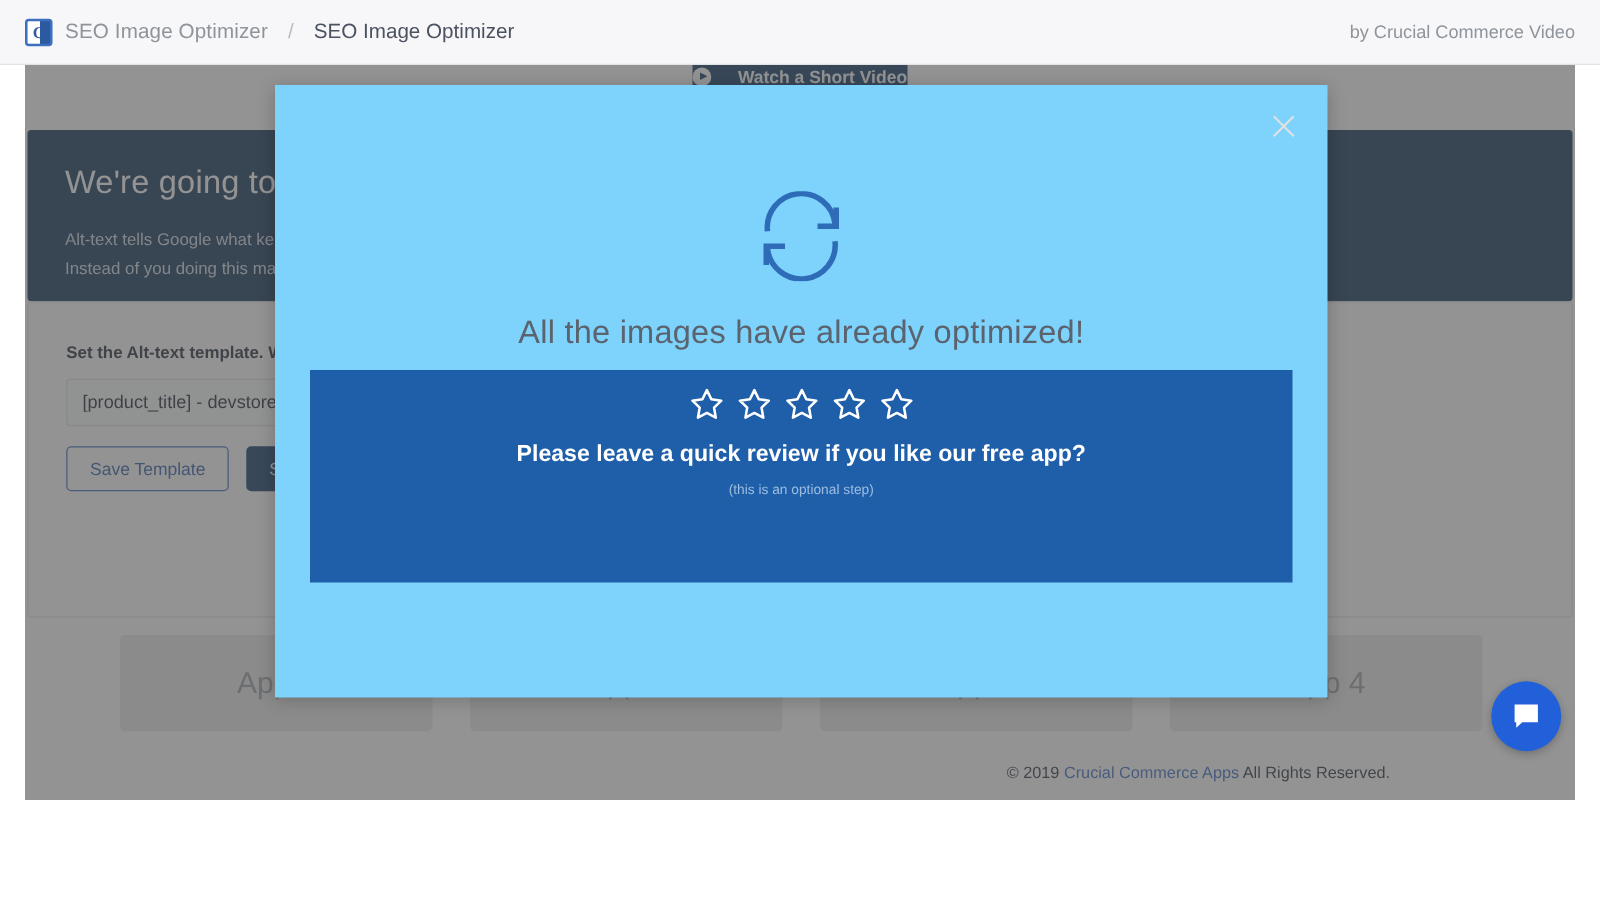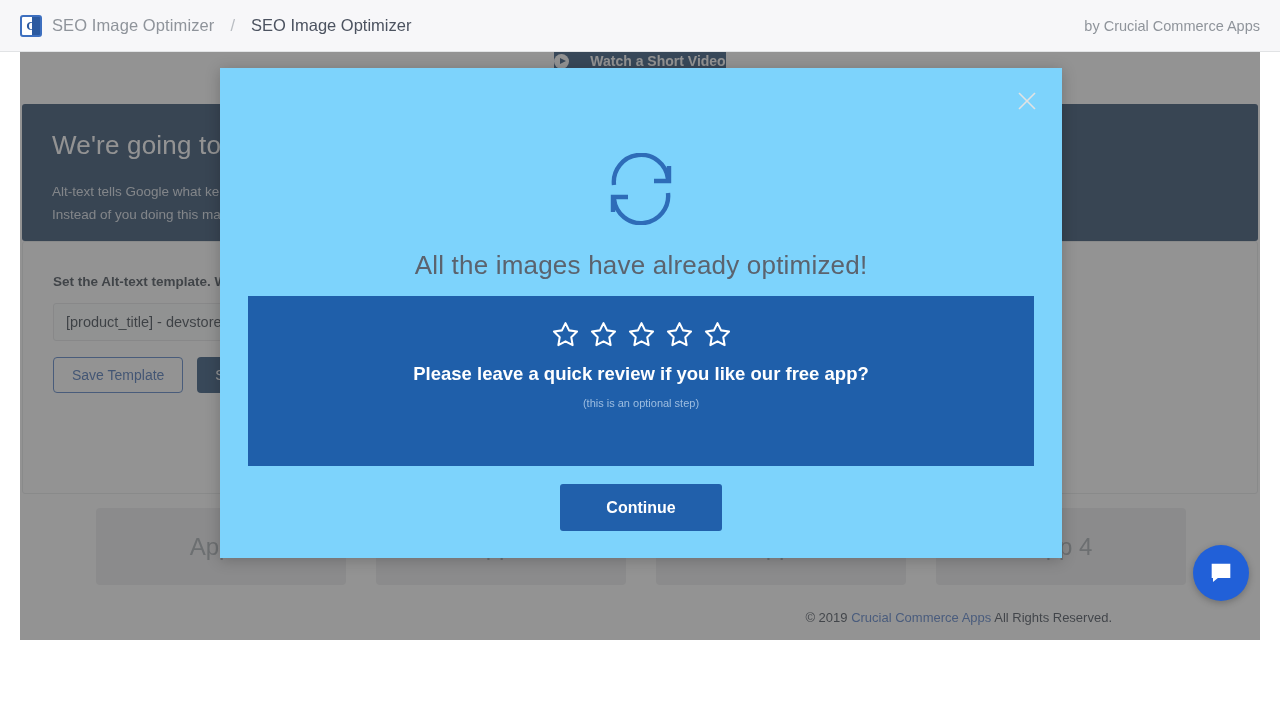--- a/index.html
+++ b/index.html
@@ -285,21 +285,21 @@
     color: #5b636e;
     font-weight: normal;
     letter-spacing: .2px;
   }
   .review-box {
     position: absolute;
     left: 28px; top: 228px;
     width: 786px; height: 170px;
     background: #1f5faa;
     box-sizing: border-box;
-    padding-top: 24px;
+    padding-top: 13px;
     text-align: center;
   }
   .stars {
     display: flex;
     justify-content: center;
     gap: 9px;
     margin-bottom: 14px;
   }
   .review-head {
     font-size: 18.5px;
@@ -369,21 +369,21 @@
 
   <div class="topbar">
     <div class="brand">
       <span class="logo-box">
         <span class="logo-c">C</span>
       </span>
       <span class="crumb">SEO Image Optimizer</span>
       <span class="crumb-sep">/</span>
       <span class="crumb-current">SEO Image Optimizer</span>
     </div>
-    <div class="byline">by Crucial Commerce Apps</div>
+    <div class="byline">by Crucial Commerce Video</div>
   </div>
 
   <div class="page">
     <div class="page-inner">
 
       <div class="video-btn">
         <span class="play-ico"></span>
         <span>Watch a Short Video</span>
       </div>
 
@@ -457,23 +457,20 @@
             <path d="M12 2.6l2.95 5.98 6.6.96-4.78 4.66 1.13 6.57L12 17.67l-5.9 3.1 1.13-6.57L2.45 9.54l6.6-.96z" fill="none" stroke="#ffffff" stroke-width="1.7" stroke-linejoin="round"></path>
           </svg>
         <svg width="29" height="29" viewBox="0 0 24 24">
             <path d="M12 2.6l2.95 5.98 6.6.96-4.78 4.66 1.13 6.57L12 17.67l-5.9 3.1 1.13-6.57L2.45 9.54l6.6-.96z" fill="none" stroke="#ffffff" stroke-width="1.7" stroke-linejoin="round"></path>
           </svg>
       </div>
       <p class="review-head">Please leave a quick review if you like our free app?</p>
       <p class="review-opt">(this is an optional step)</p>
     </div>
 
-    <div class="continue-wrap">
-      <button class="continue-btn">Continue</button>
-    </div>
   </div>
 
   <div class="chat-btn">
     <svg width="26" height="26" viewBox="0 0 24 24">
       <path d="M3.4 3.4h17.2v13.1H9.1L4.6 20.4v-3.9H3.4z" fill="#ffffff"></path>
     </svg>
   </div>
 
 </div>
 

